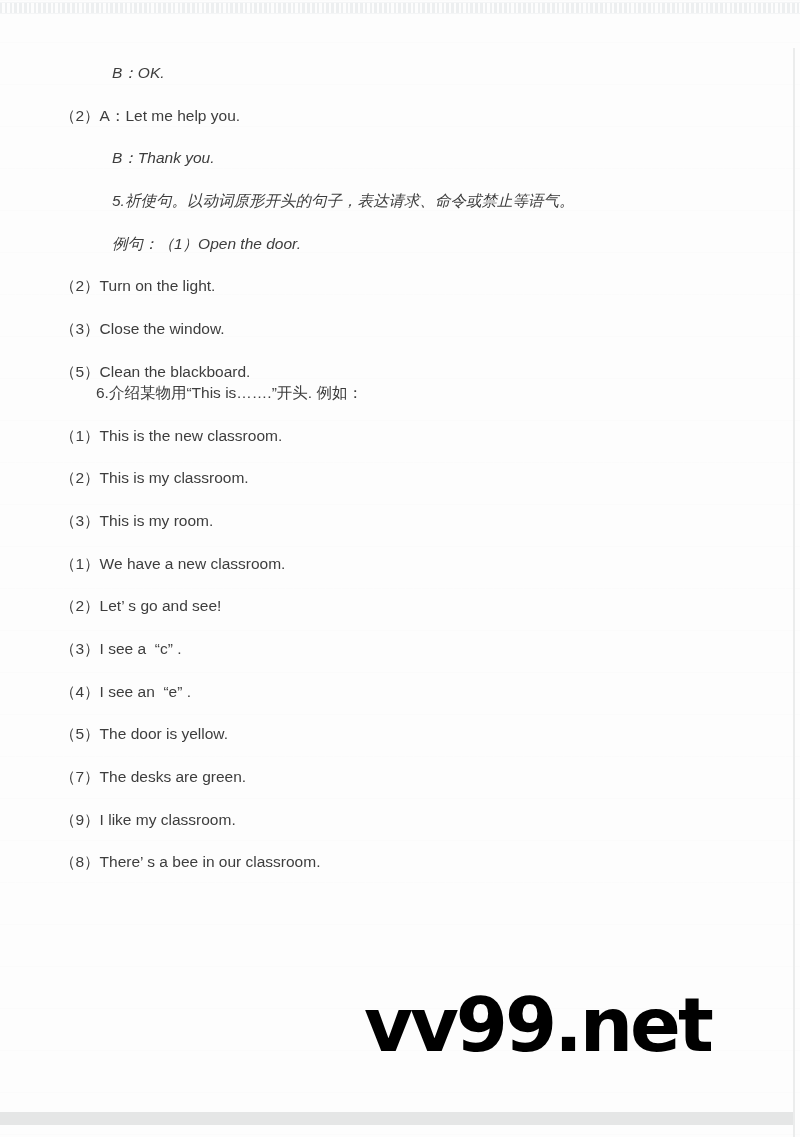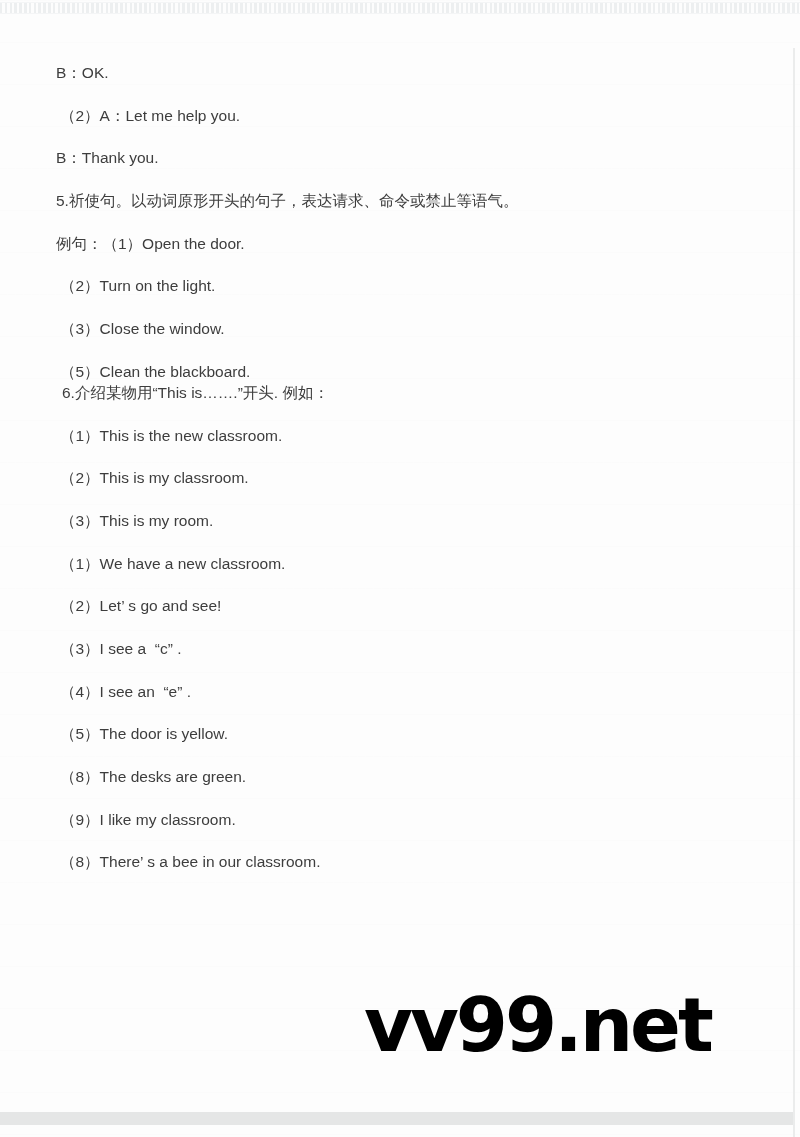--- a/index.html
+++ b/index.html
@@ -44,23 +44,23 @@
     width: 800px;
     padding-top: 62px;
     color: #3d3d3d;
     font-size: 15.5px;
   }
   .content p {
     margin: 0 0 21.7px 0;
     line-height: 21px;
     white-space: pre;
   }
-  .l-a { padding-left: 56px; }
+  .l-a { padding-left: 112px; font-style: italic; }
   .l-b { padding-left: 60px; }
-  .l-c { padding-left: 62px; }
+  .l-c { padding-left: 96px; }
   .mb0 { margin-bottom: 0 !important; }
 
   .watermark {
     position: absolute;
     left: 364px;
     top: 988px;
     font-family: "DejaVu Sans", sans-serif;
     font-weight: bold;
     font-size: 75px;
     line-height: 1;
@@ -103,21 +103,21 @@
   <p class="l-b mb0">（5）Clean the blackboard.</p>
   <p class="l-c">6.介绍某物用“This is…….”开头. 例如：</p>
   <p class="l-b">（1）This is the new classroom.</p>
   <p class="l-b">（2）This is my classroom.</p>
   <p class="l-b">（3）This is my room.</p>
   <p class="l-b">（1）We have a new classroom.</p>
   <p class="l-b">（2）Let’ s go and see!</p>
   <p class="l-b">（3）I see a  “c” .</p>
   <p class="l-b">（4）I see an  “e” .</p>
   <p class="l-b">（5）The door is yellow.</p>
-  <p class="l-b">（8）The desks are green.</p>
+  <p class="l-b">（7）The desks are green.</p>
   <p class="l-b">（9）I like my classroom.</p>
   <p class="l-b">（8）There’ s a bee in our classroom.</p>
 </div>
 
 <div class="watermark">vv99.net</div>
 
 <div class="footer-bar"></div>
 <div class="right-edge-line"></div>
 
 </body></html>

